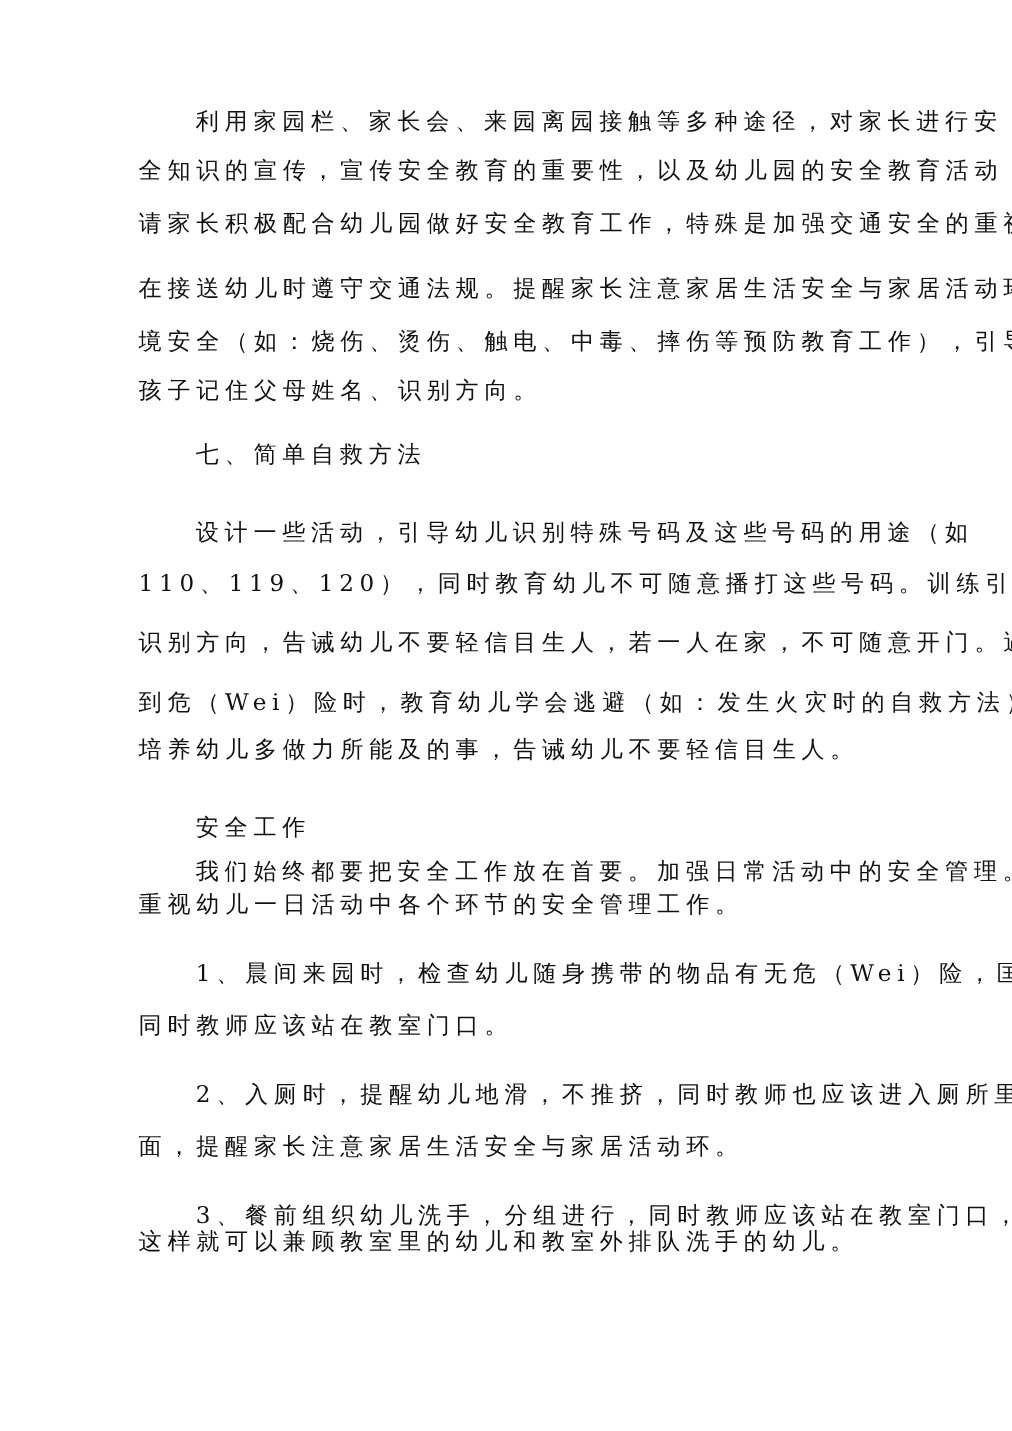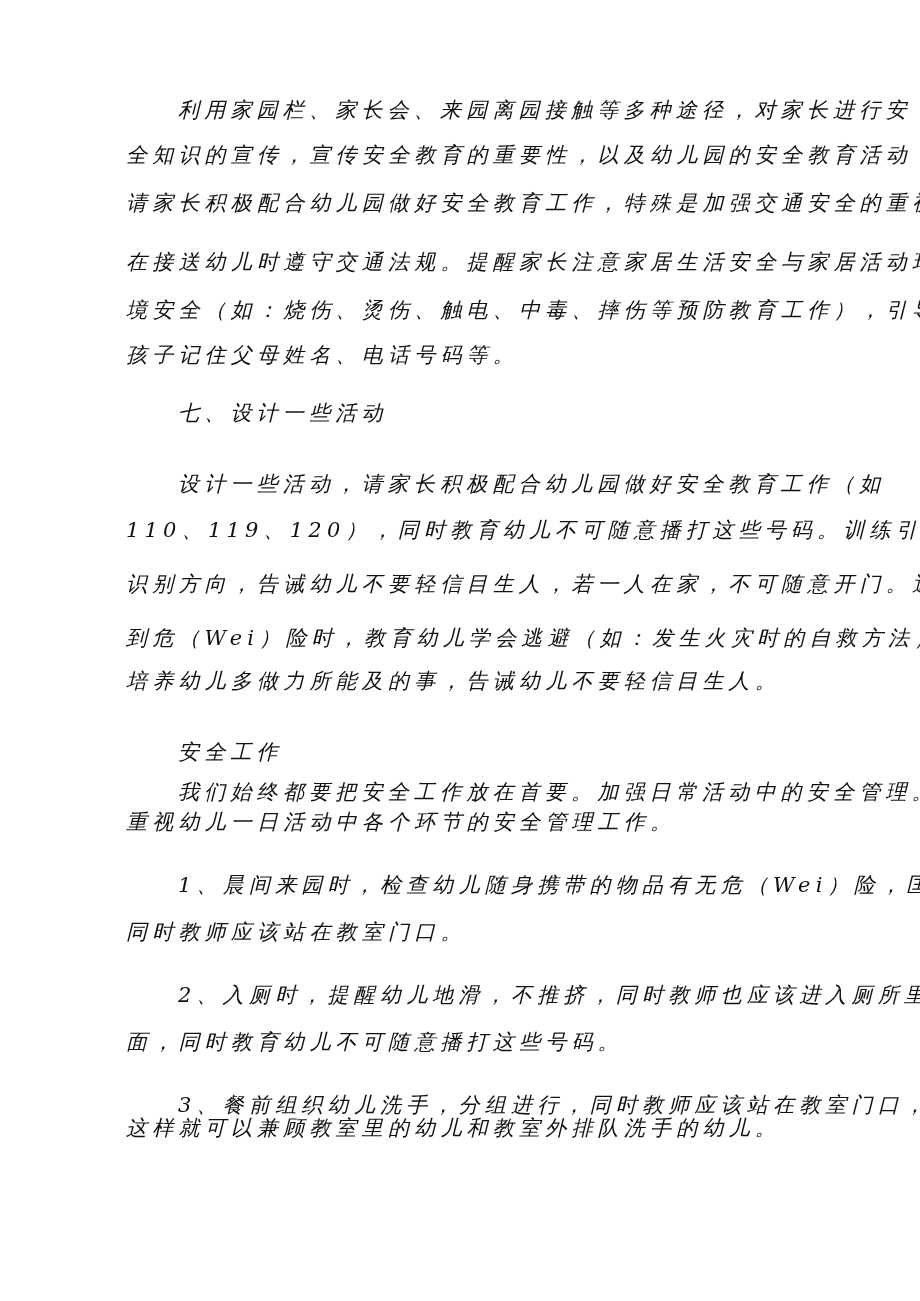--- a/index.html
+++ b/index.html
@@ -1,58 +1,58 @@
 <!DOCTYPE html>
 <html><head>
   <meta charset="utf-8">
   <style>
     html, body { margin: 0; padding: 0; background: #ffffff; }
     body { width: 920px; height: 1301px; position: relative; overflow: hidden;
            font-family: "DejaVu Serif", "Liberation Serif", serif; color: #111; }
     .line { position: absolute; left: 126px; white-space: nowrap; font-size: 21px;
-            line-height: 28px; letter-spacing: 5.2px; font-style: italic; }
+            line-height: 28px; letter-spacing: 5.2px; }
     .indent { left: 178px; }
   </style>
 </head>
 <body>
 
 <div>
   <div>
     <div class="line indent" style="top:96px">利用家园栏、家长会、来园离园接触等多种途径，对家长进行安</div>
     <div class="line" style="top:141px">全知识的宣传，宣传安全教育的重要性，以及幼儿园的安全教育活动，</div>
     <div class="line" style="top:189px">请家长积极配合幼儿园做好安全教育工作，特殊是加强交通安全的重视，</div>
     <div class="line" style="top:248px">在接送幼儿时遵守交通法规。提醒家长注意家居生活安全与家居活动环</div>
     <div class="line" style="top:296px">境安全（如：烧伤、烫伤、触电、中毒、摔伤等预防教育工作），引导</div>
-    <div class="line" style="top:341px">孩子记住父母姓名、电话号码等。</div>
+    <div class="line" style="top:341px">孩子记住父母姓名、识别方向。</div>
   </div>
 
-  <div class="line indent" style="top:399px">七、设计一些活动</div>
+  <div class="line indent" style="top:399px">七、简单自救方法</div>
 
   <div>
-    <div class="line indent" style="top:470px">设计一些活动，请家长积极配合幼儿园做好安全教育工作（如</div>
+    <div class="line indent" style="top:470px">设计一些活动，引导幼儿识别特殊号码及这些号码的用途（如</div>
     <div class="line" style="top:516px">110、119、120），同时教育幼儿不可随意播打这些号码。训练引导幼儿</div>
     <div class="line" style="top:570px">识别方向，告诫幼儿不要轻信目生人，若一人在家，不可随意开门。遇</div>
     <div class="line" style="top:624px">到危（Wei）险时，教育幼儿学会逃避（如：发生火灾时的自救方法）。</div>
     <div class="line" style="top:667px">培养幼儿多做力所能及的事，告诫幼儿不要轻信目生人。</div>
   </div>
 
   <div class="line indent" style="top:738px">安全工作</div>
 
   <div>
     <div class="line indent" style="top:778px">我们始终都要把安全工作放在首要。加强日常活动中的安全管理。</div>
     <div class="line" style="top:808px">重视幼儿一日活动中各个环节的安全管理工作。</div>
   </div>
 
   <div>
     <div class="line indent" style="top:871px">1、晨间来园时，检查幼儿随身携带的物品有无危（Wei）险，匡</div>
     <div class="line" style="top:918px">同时教师应该站在教室门口。</div>
   </div>
 
   <div>
     <div class="line indent" style="top:981px">2、入厕时，提醒幼儿地滑，不推挤，同时教师也应该进入厕所里</div>
-    <div class="line" style="top:1028px">面，同时教育幼儿不可随意播打这些号码。</div>
+    <div class="line" style="top:1028px">面，提醒家长注意家居生活安全与家居活动环。</div>
   </div>
 
   <div>
     <div class="line indent" style="top:1091px">3、餐前组织幼儿洗手，分组进行，同时教师应该站在教室门口，</div>
     <div class="line" style="top:1114px">这样就可以兼顾教室里的幼儿和教室外排队洗手的幼儿。</div>
   </div>
 </div>
 
 </body></html>

